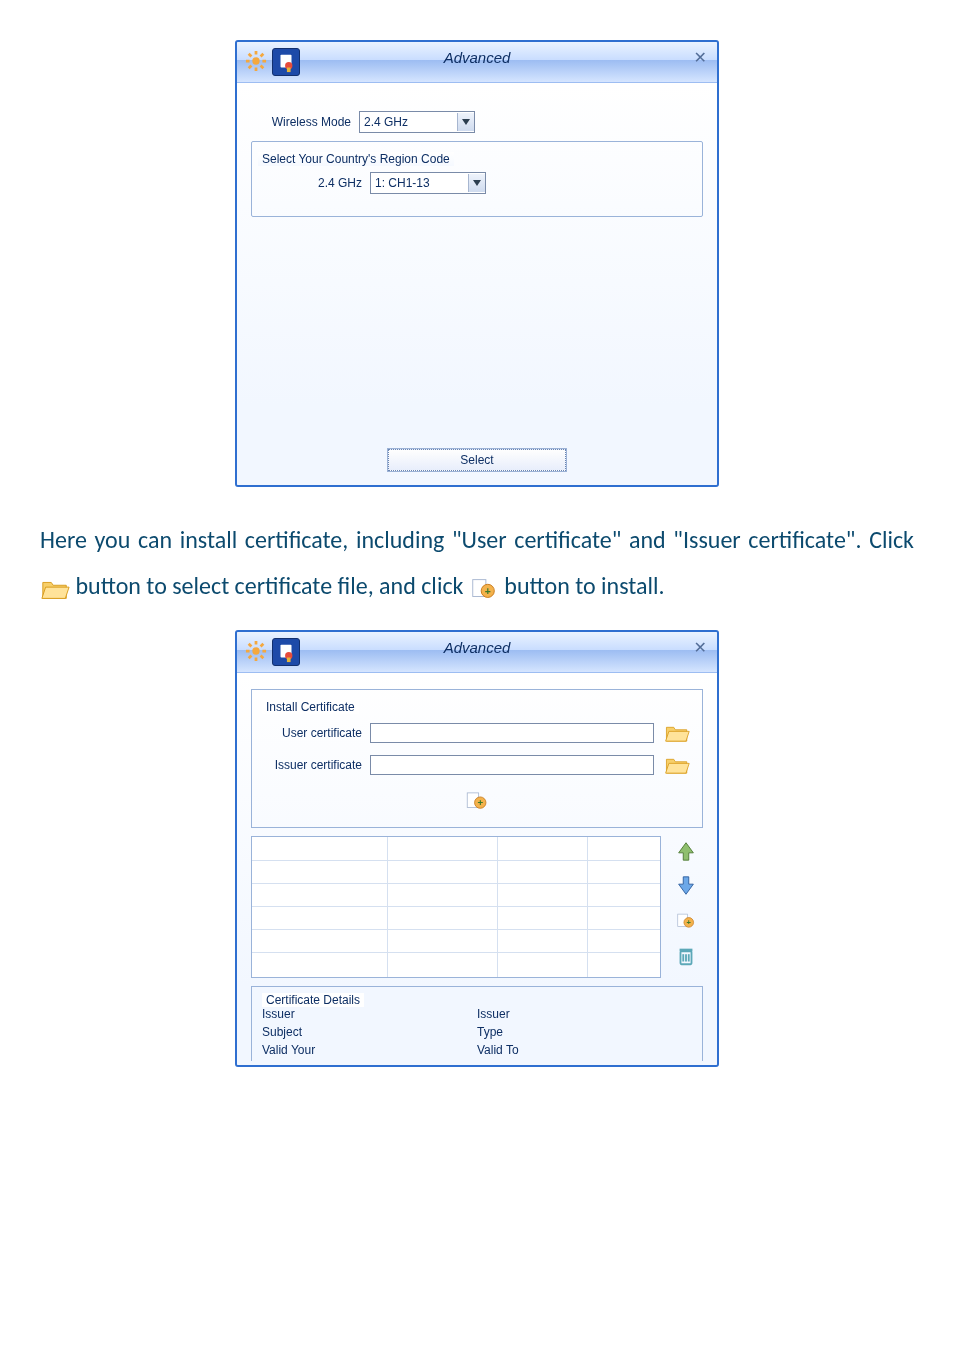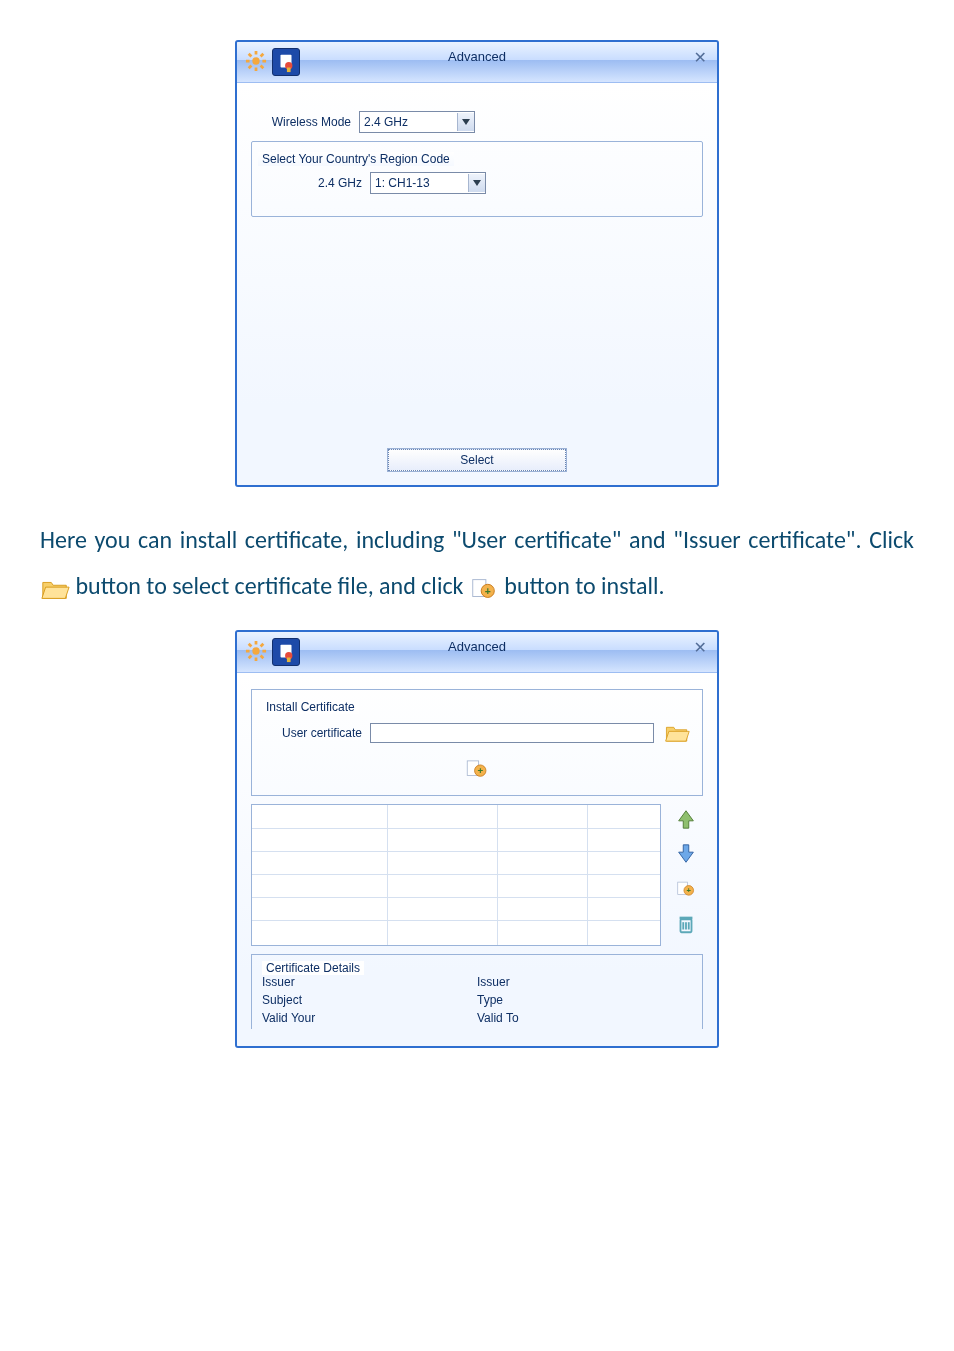--- a/index.html
+++ b/index.html
@@ -31,22 +31,23 @@
     background: linear-gradient(#eaf3ff, #c9ddff 45%, #9dbdf2 46%, #d5e5ff);
     border-bottom: 1px solid #9dbdf2;
     display: flex;
     align-items: center;
   }
   .win-header .title {
     position:absolute;
     left:0; right:0;
     text-align:center;
     top:7px;
-    font-size:13px;
+    font-size:15px;
     color:#0e2f64;
+    font-style:italic;
   }
   .win-header .icons {
     position:absolute;
     left:6px;
     top:6px;
     display:flex;
     gap:3px;
   }
   .hdr-icon {
     width:26px;
@@ -186,21 +187,21 @@
     border:1px solid #9ab3d9;
     border-bottom:none;
     padding:6px 10px 4px 10px;
   }
   .details-grid {
     display:grid;
     grid-template-columns: 1fr 1fr;
     row-gap:4px;
     font-size:12px;
   }
-  .win2 .win-body { padding-bottom:17px; }
+  .win2 .win-body { padding-bottom:4px; }
 
   
   .svg20 { width:22px; height:22px; }
   .svg24 { width:26px; height:26px; }
   .svg28 { width:30px; height:30px; }
 
 </style>
 </head>
 <body>
 
@@ -328,20 +329,30 @@
         <span class="lbl2">User certificate</span>
         <div class="textfield"></div>
         <span class="folder-ico">
           <svg class="svg24" viewBox="0 0 32 32">
             <path d="M3 9 h9 l2 3 h14 v14 h-25 z" fill="#f7cf6a" stroke="#d89b1c"></path>
             <path d="M6 14 h25 l-4 12 h-25 z" fill="#ffe39a" stroke="#d89b1c"></path>
           </svg>
         </span>
       </div>
 
+      <div class="cert-row">
+        <span class="lbl2">Issuer certificate</span>
+        <div class="textfield"></div>
+        <span class="folder-ico">
+          <svg class="svg24" viewBox="0 0 32 32">
+            <path d="M3 9 h9 l2 3 h14 v14 h-25 z" fill="#f7cf6a" stroke="#d89b1c"></path>
+            <path d="M6 14 h25 l-4 12 h-25 z" fill="#ffe39a" stroke="#d89b1c"></path>
+          </svg>
+        </span>
+      </div>
 
       <div class="mid-install">
         <span>
           <svg class="svg24" viewBox="0 0 32 32">
             <rect x="4" y="6" width="14" height="18" fill="#fff" stroke="#a7b6d0"></rect>
             <circle cx="20" cy="18" r="7" fill="#f3b24c" stroke="#c7791a"></circle>
             <text x="20" y="22" font-size="12" text-anchor="middle" fill="#3a7a2a" font-weight="bold">+</text>
           </svg>
         </span>
       </div>

